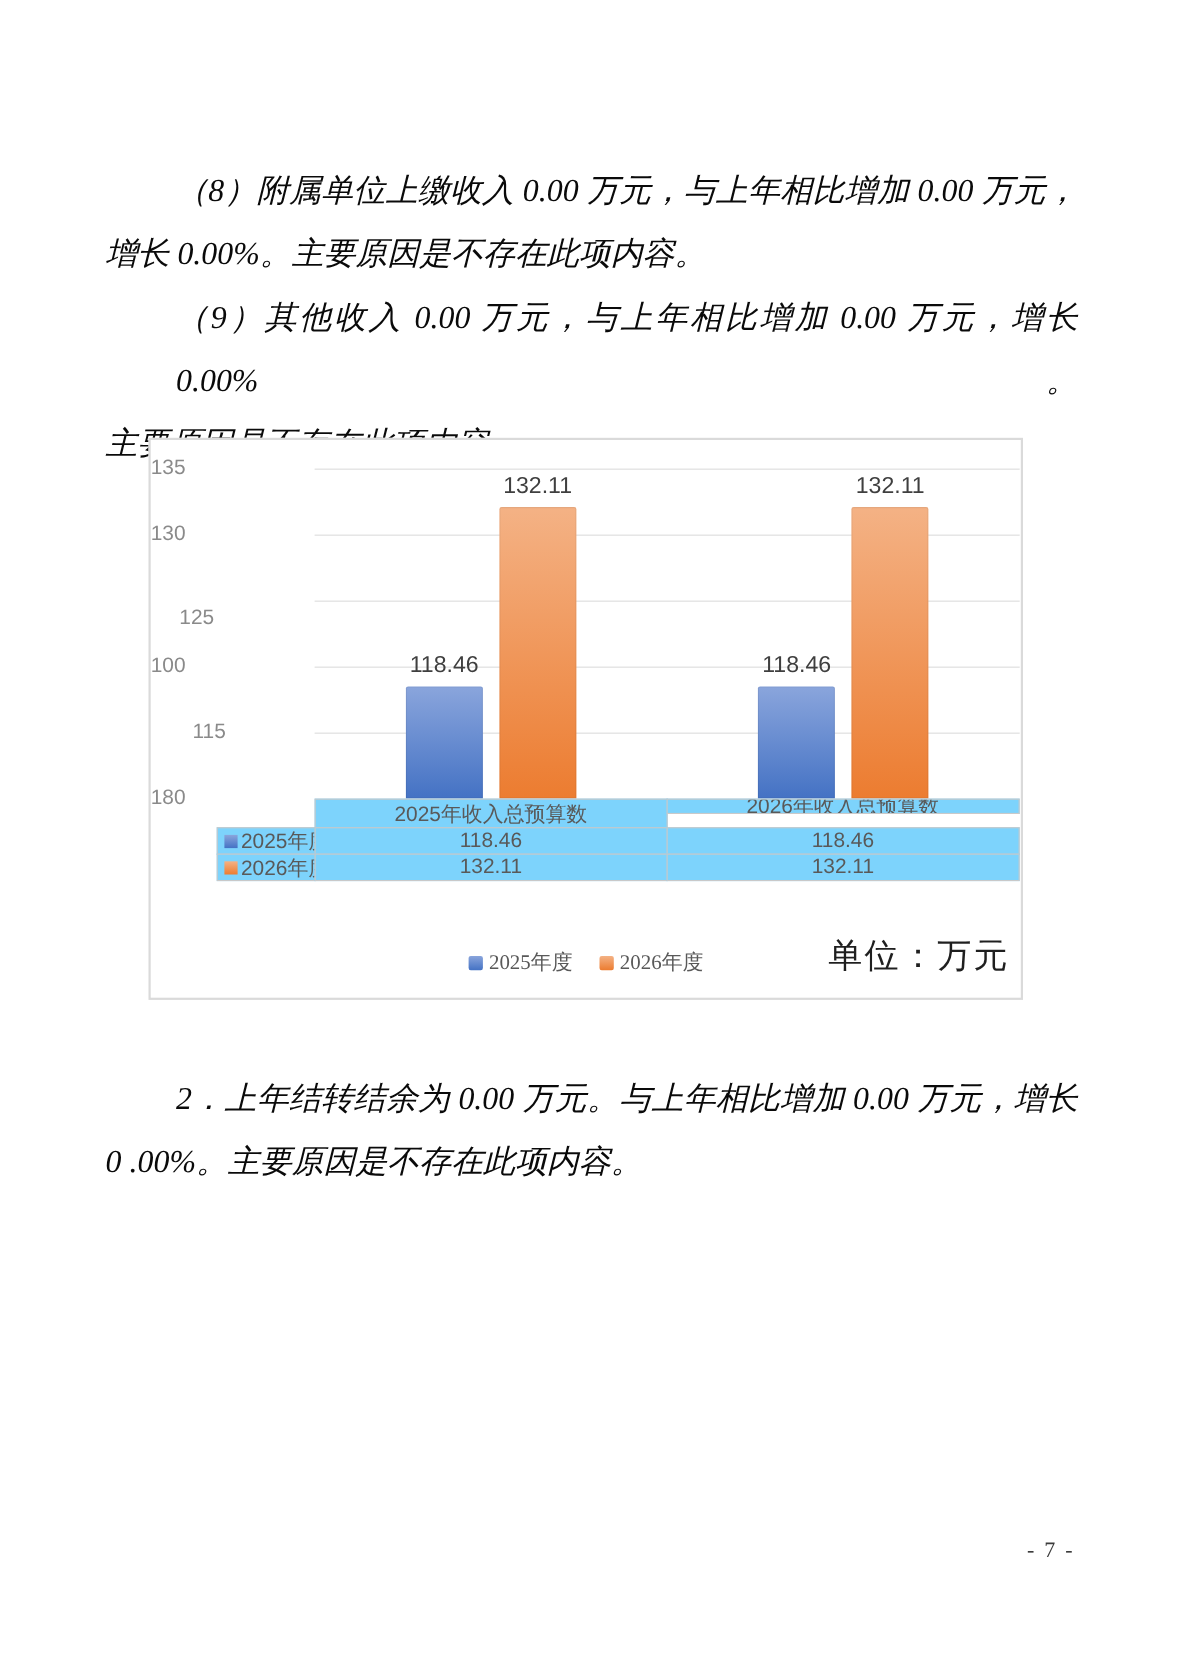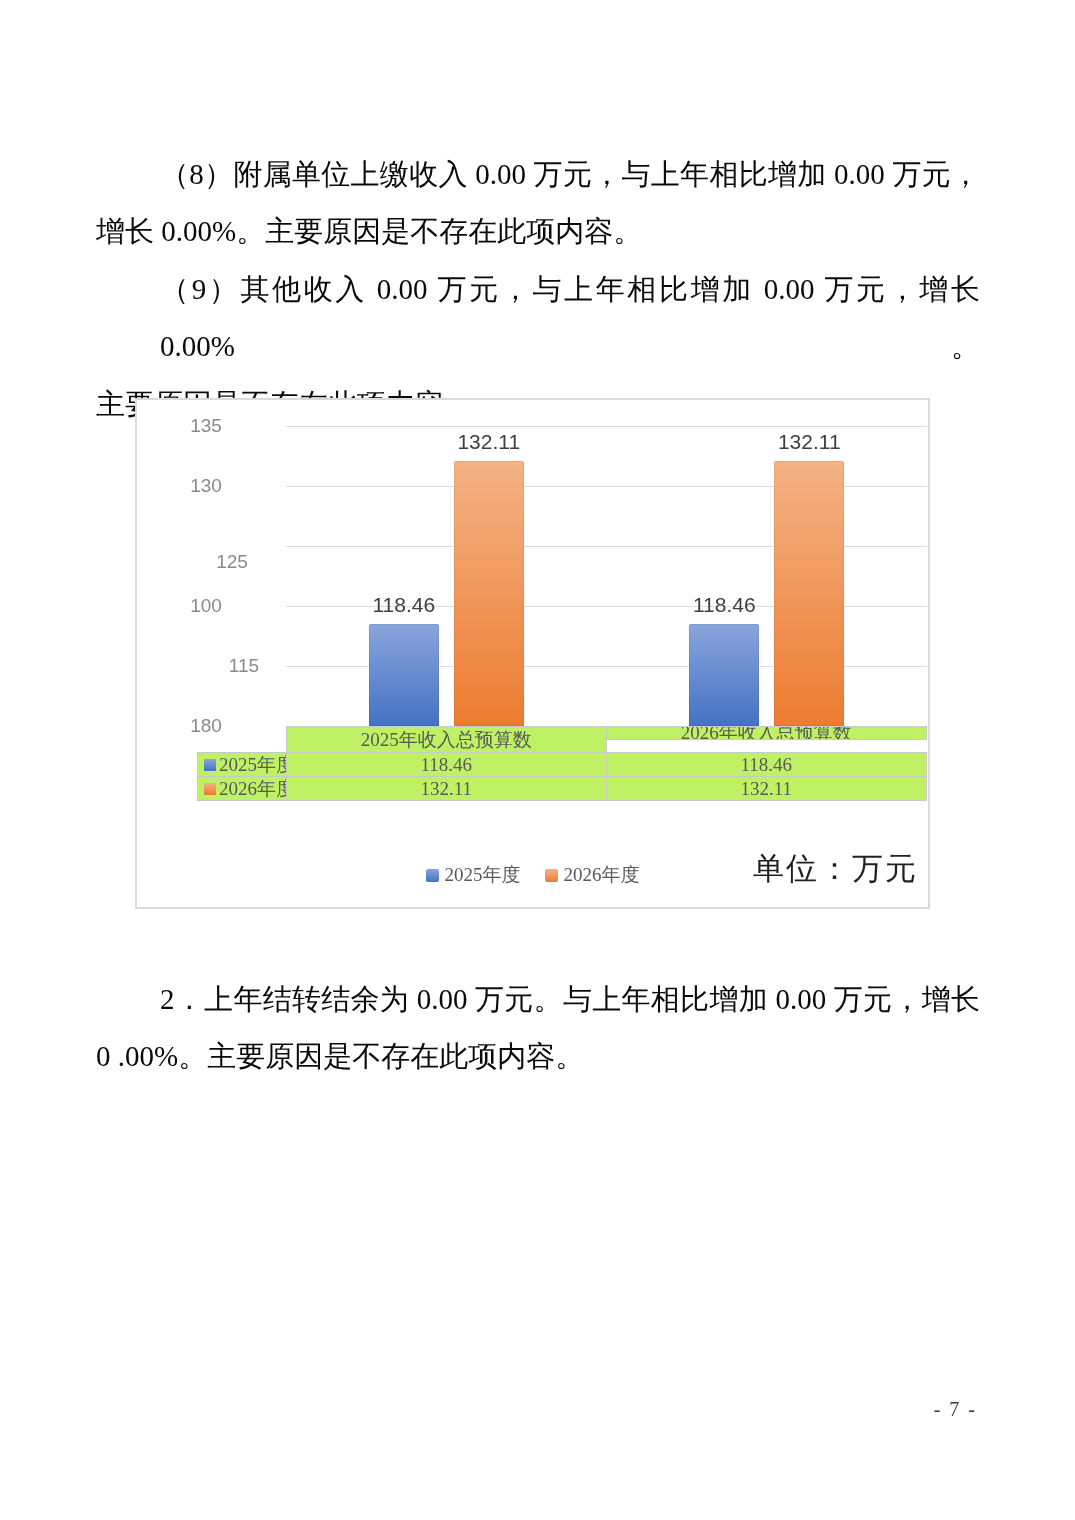--- a/index.html
+++ b/index.html
@@ -6,44 +6,44 @@
   html,body{margin:0;padding:0;background:#ffffff;}
   body{
     width:1075px;height:1520px;position:relative;overflow:hidden;
     font-family:"Liberation Serif","DejaVu Serif",serif;
     color:#000;
   }
   .textblock{
     position:absolute;left:96px;width:884px;
     font-size:29px;line-height:57.4px;color:#0a0a0a;
   }
-  .tline{white-space:nowrap;}
+  .tline{white-space:nowrap;font-style:italic;}
   .tline.justify{
     white-space:normal;
     text-align:justify;
     text-align-last:justify;
   }
   .tline.indent{padding-left:64px;box-sizing:border-box;}
   #upper-text{top:146px;}
   #lower-text{top:971px;}
 
   
   #chart-panel{
     position:absolute;left:135px;top:398px;width:795px;height:511px;
     border:2px solid #dadada;box-sizing:border-box;background:#fff;
   }
   #chart-inner{position:absolute;inset:0;font-family:"Liberation Sans","DejaVu Sans",sans-serif;}
   .gridline{position:absolute;height:1px;background:#dcdcdc;}
-  .ytick{position:absolute;width:138px;text-align:center;font-size:19px;color:#8a8a8a;line-height:22px;}
+  .ytick{position:absolute;width:138px;text-align:left;font-size:19px;color:#8a8a8a;line-height:22px;}
   .bar{position:absolute;border-radius:2px 2px 0 0;box-shadow:inset 0 0 0 1px rgba(0,0,0,0.06);}
   .datalabel{position:absolute;text-align:center;font-size:21px;color:#3f3f3f;line-height:24px;}
   .tcell{
-    position:absolute;box-sizing:border-box;border:1px solid #c9c9c9;background:#bef264;
+    position:absolute;box-sizing:border-box;border:1px solid #c9c9c9;background:#7dd3fc;
     font-size:19px;color:#595959;display:flex;align-items:center;justify-content:center;
-    white-space:nowrap;overflow:hidden;font-family:Liberation Serif, serif;
+    white-space:nowrap;overflow:hidden;
   }
   .tcell.label{justify-content:flex-start;padding-left:6px;}
   .swatch{display:inline-block;width:12px;height:12px;margin-right:3px;flex:0 0 auto;}
   #chart-legend{
     position:absolute;left:0;right:0;top:462px;display:flex;justify-content:center;
     align-items:center;gap:24px;font-size:19px;color:#595959;
   }
   .legend-item{display:flex;align-items:center;gap:6px;}
   .legend-swatch{width:13px;height:13px;border-radius:2px;}
   #unit-label{

